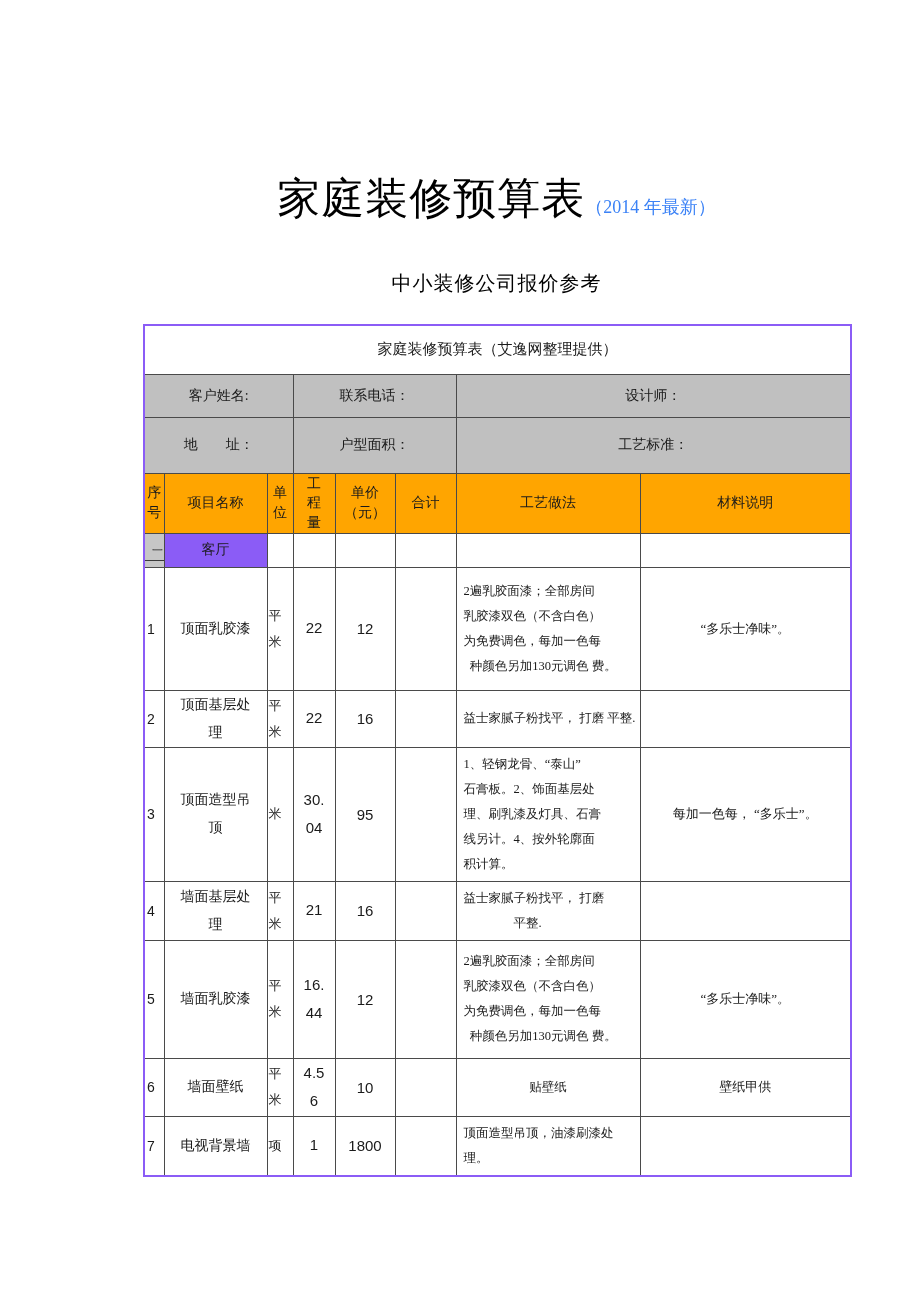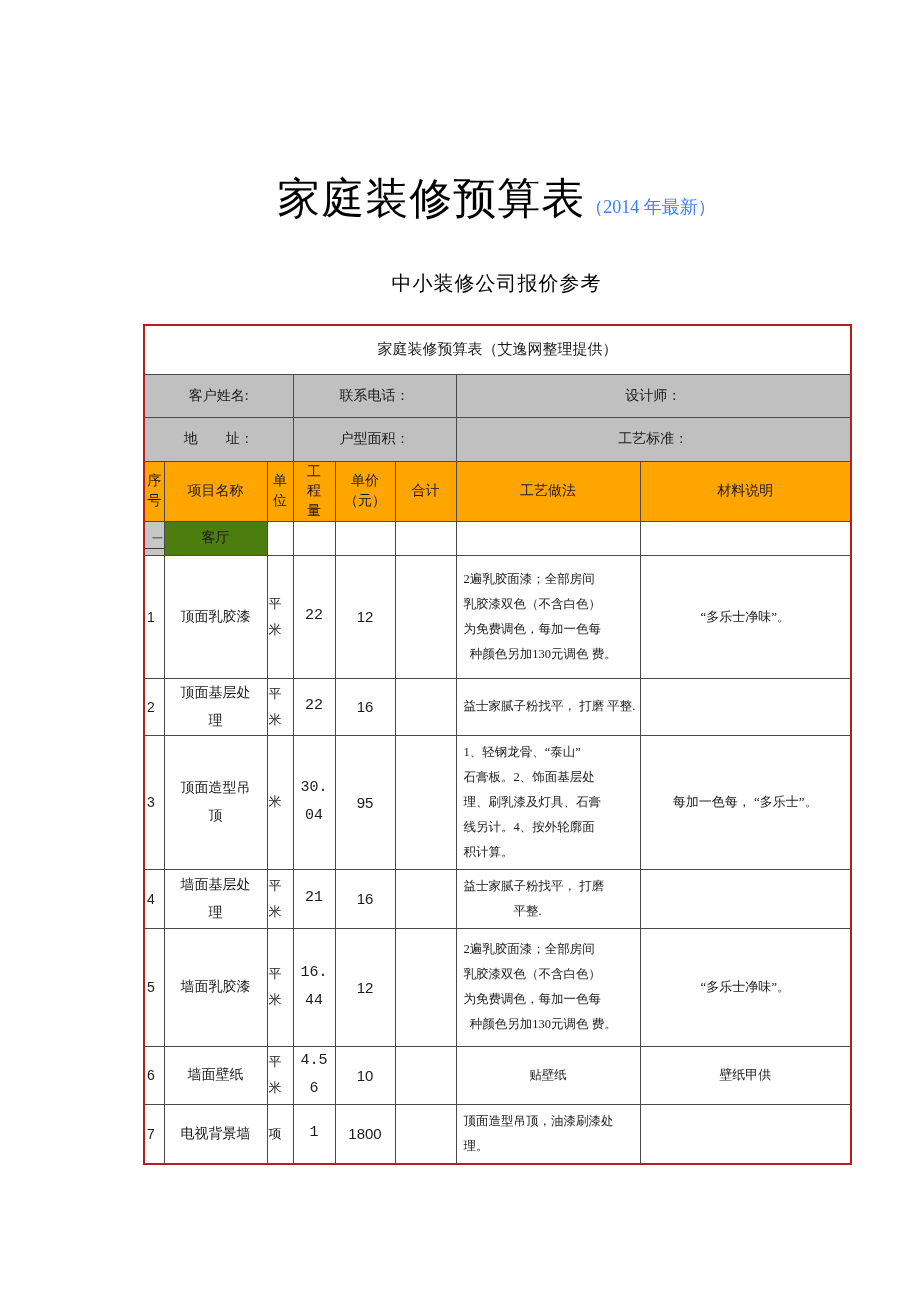--- a/index.html
+++ b/index.html
@@ -39,32 +39,32 @@
     text-align: center;
     font-size: 20px;
     letter-spacing: 1px;
     color: #000;
   }
   table.budget {
     margin-top: 27px;
     width: 707px;
     table-layout: fixed;
     border-collapse: collapse;
-    border: 2px solid #b91c1c;
+    border: 2px solid #8b5cf6;
   }
   table.budget td, table.budget th {
     border: 1px solid #4a4a4a;
     font-weight: normal;
     vertical-align: middle;
     overflow: hidden;
   }
   
   tr.r-cap   { height: 49px; }
   tr.r-info1 { height: 43px; }
-  tr.r-info2 { height: 44px; }
+  tr.r-info2 { height: 56px; }
   tr.r-head  { height: 60px; }
   tr.r-sec   { height: 34px; }
   tr.r-d1 { height: 123px; }
   tr.r-d2 { height: 50px; }
   tr.r-d3 { height: 121px; }
   tr.r-d4 { height: 54px; }
   tr.r-d5 { height: 118px; }
   tr.r-d6 { height: 50px; }
   tr.r-d7 { height: 41px; }
 
@@ -90,21 +90,21 @@
     text-align: center;
   }
   td.sec-seq span {
     display: inline-block;
     font-size: 11px;
     line-height: 1.0;
     padding: 2px 7px 4px 7px;
     border-bottom: 1px solid #3a3a3a;
   }
   td.sec-name {
-    background: #4d7c0f;
+    background: #8b5cf6;
     text-align: center;
     font-size: 14px;
   }
   td.blank { background: #ffffff; }
 
   td.seq {
     font-family: "Liberation Sans", "DejaVu Sans", sans-serif;
     font-size: 14px;
     text-align: left;
     padding-left: 2px;
@@ -115,21 +115,21 @@
     padding: 0 11px;
     line-height: 2.0;
   }
   td.unit {
     text-align: left;
     font-size: 13px;
     line-height: 2.0;
     padding: 0 1px;
   }
   td.qty {
-    font-family: Liberation Mono, monospace;
+    font-family: Liberation Sans, sans-serif;
     font-size: 15px;
     text-align: center;
     line-height: 1.9;
     white-space: pre-line;
   }
   td.price {
     font-family: "Liberation Sans", "DejaVu Sans", sans-serif;
     font-size: 15px;
     text-align: center;
   }

